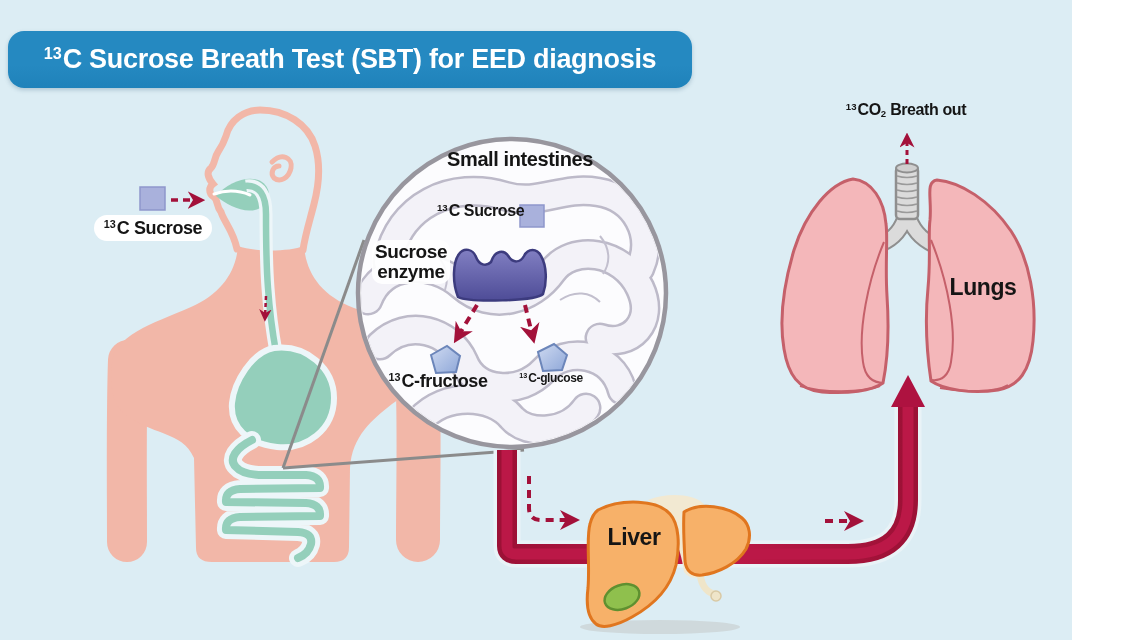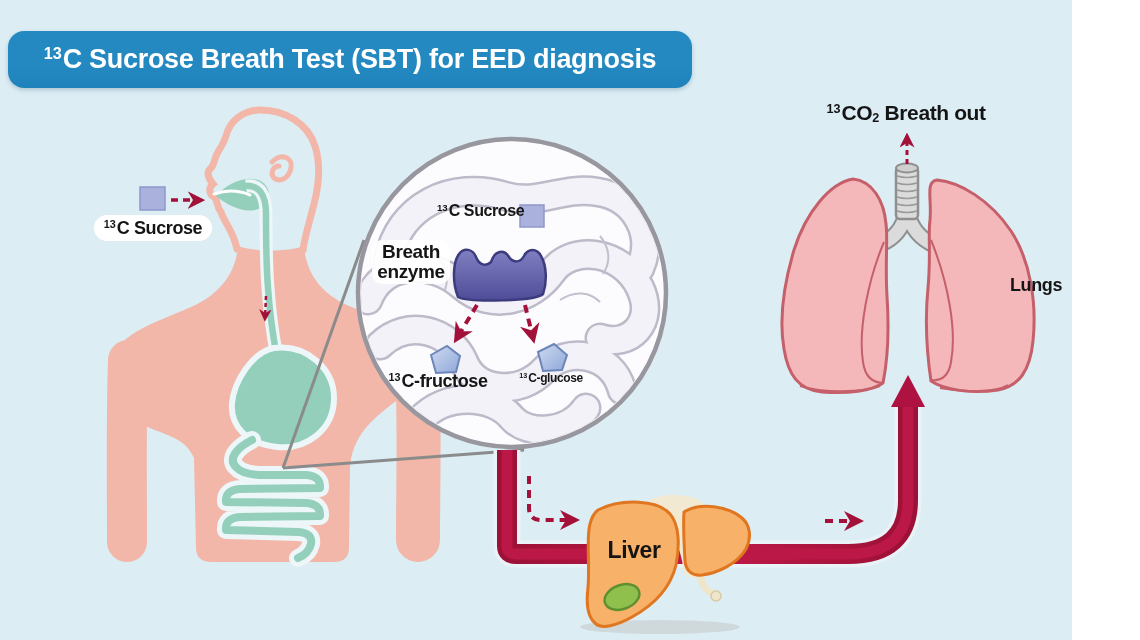--- a/index.html
+++ b/index.html
@@ -180,39 +180,40 @@
 </svg>
 
 <div class="banner">
   <span><sup>13</sup><span>C Sucrose Breath Test (SBT) for EED diagnosis</span></span>
 </div>
 
 <div class="lbl pill">
   <span><sup>13</sup><span>C Sucrose</span></span>
 </div>
 
+<div class="lbl ctr" style="left:520px;top:149px;font-size:20px;"><span>Small intestines</span></div>
 
 <div class="lbl" style="left:437px;top:203px;font-size:16px;">
   <sup>13</sup><span>C Sucrose</span>
 </div>
 
 <div class="lbl enzbub">
-  <div>Breath</div>
+  <div>Sucrose</div>
   <div>enzyme</div>
 </div>
 
 <div class="lbl ctr" style="left:438px;top:372px;font-size:18px;text-align:center;">
   <sup>13</sup><span>C-fructose</span>
 </div>
 <div class="lbl ctr" style="left:551px;top:372px;font-size:12px;">
   <sup>13</sup><span>C-glucose</span>
 </div>
 
-<div class="lbl ctr" style="left:634px;top:539px;font-size:23px;"><span>Liver</span></div>
-
-
-<div class="lbl ctr" style="left:1036px;top:276px;font-size:18px;"><span>Lungs</span></div>
-
-<div class="lbl ctr" style="left:906px;top:102px;font-size:21px;">
+<div class="lbl ctr" style="left:634px;top:526px;font-size:23px;"><span>Liver</span></div>
+
+
+<div class="lbl ctr" style="left:983px;top:276px;font-size:23px;"><span>Lungs</span></div>
+
+<div class="lbl ctr" style="left:906px;top:102px;font-size:16px;">
   <sup>13</sup><span>CO</span><sub>2</sub>&nbsp;<span>Breath out</span>
 </div>
 
 </div>
 
 </body></html>

